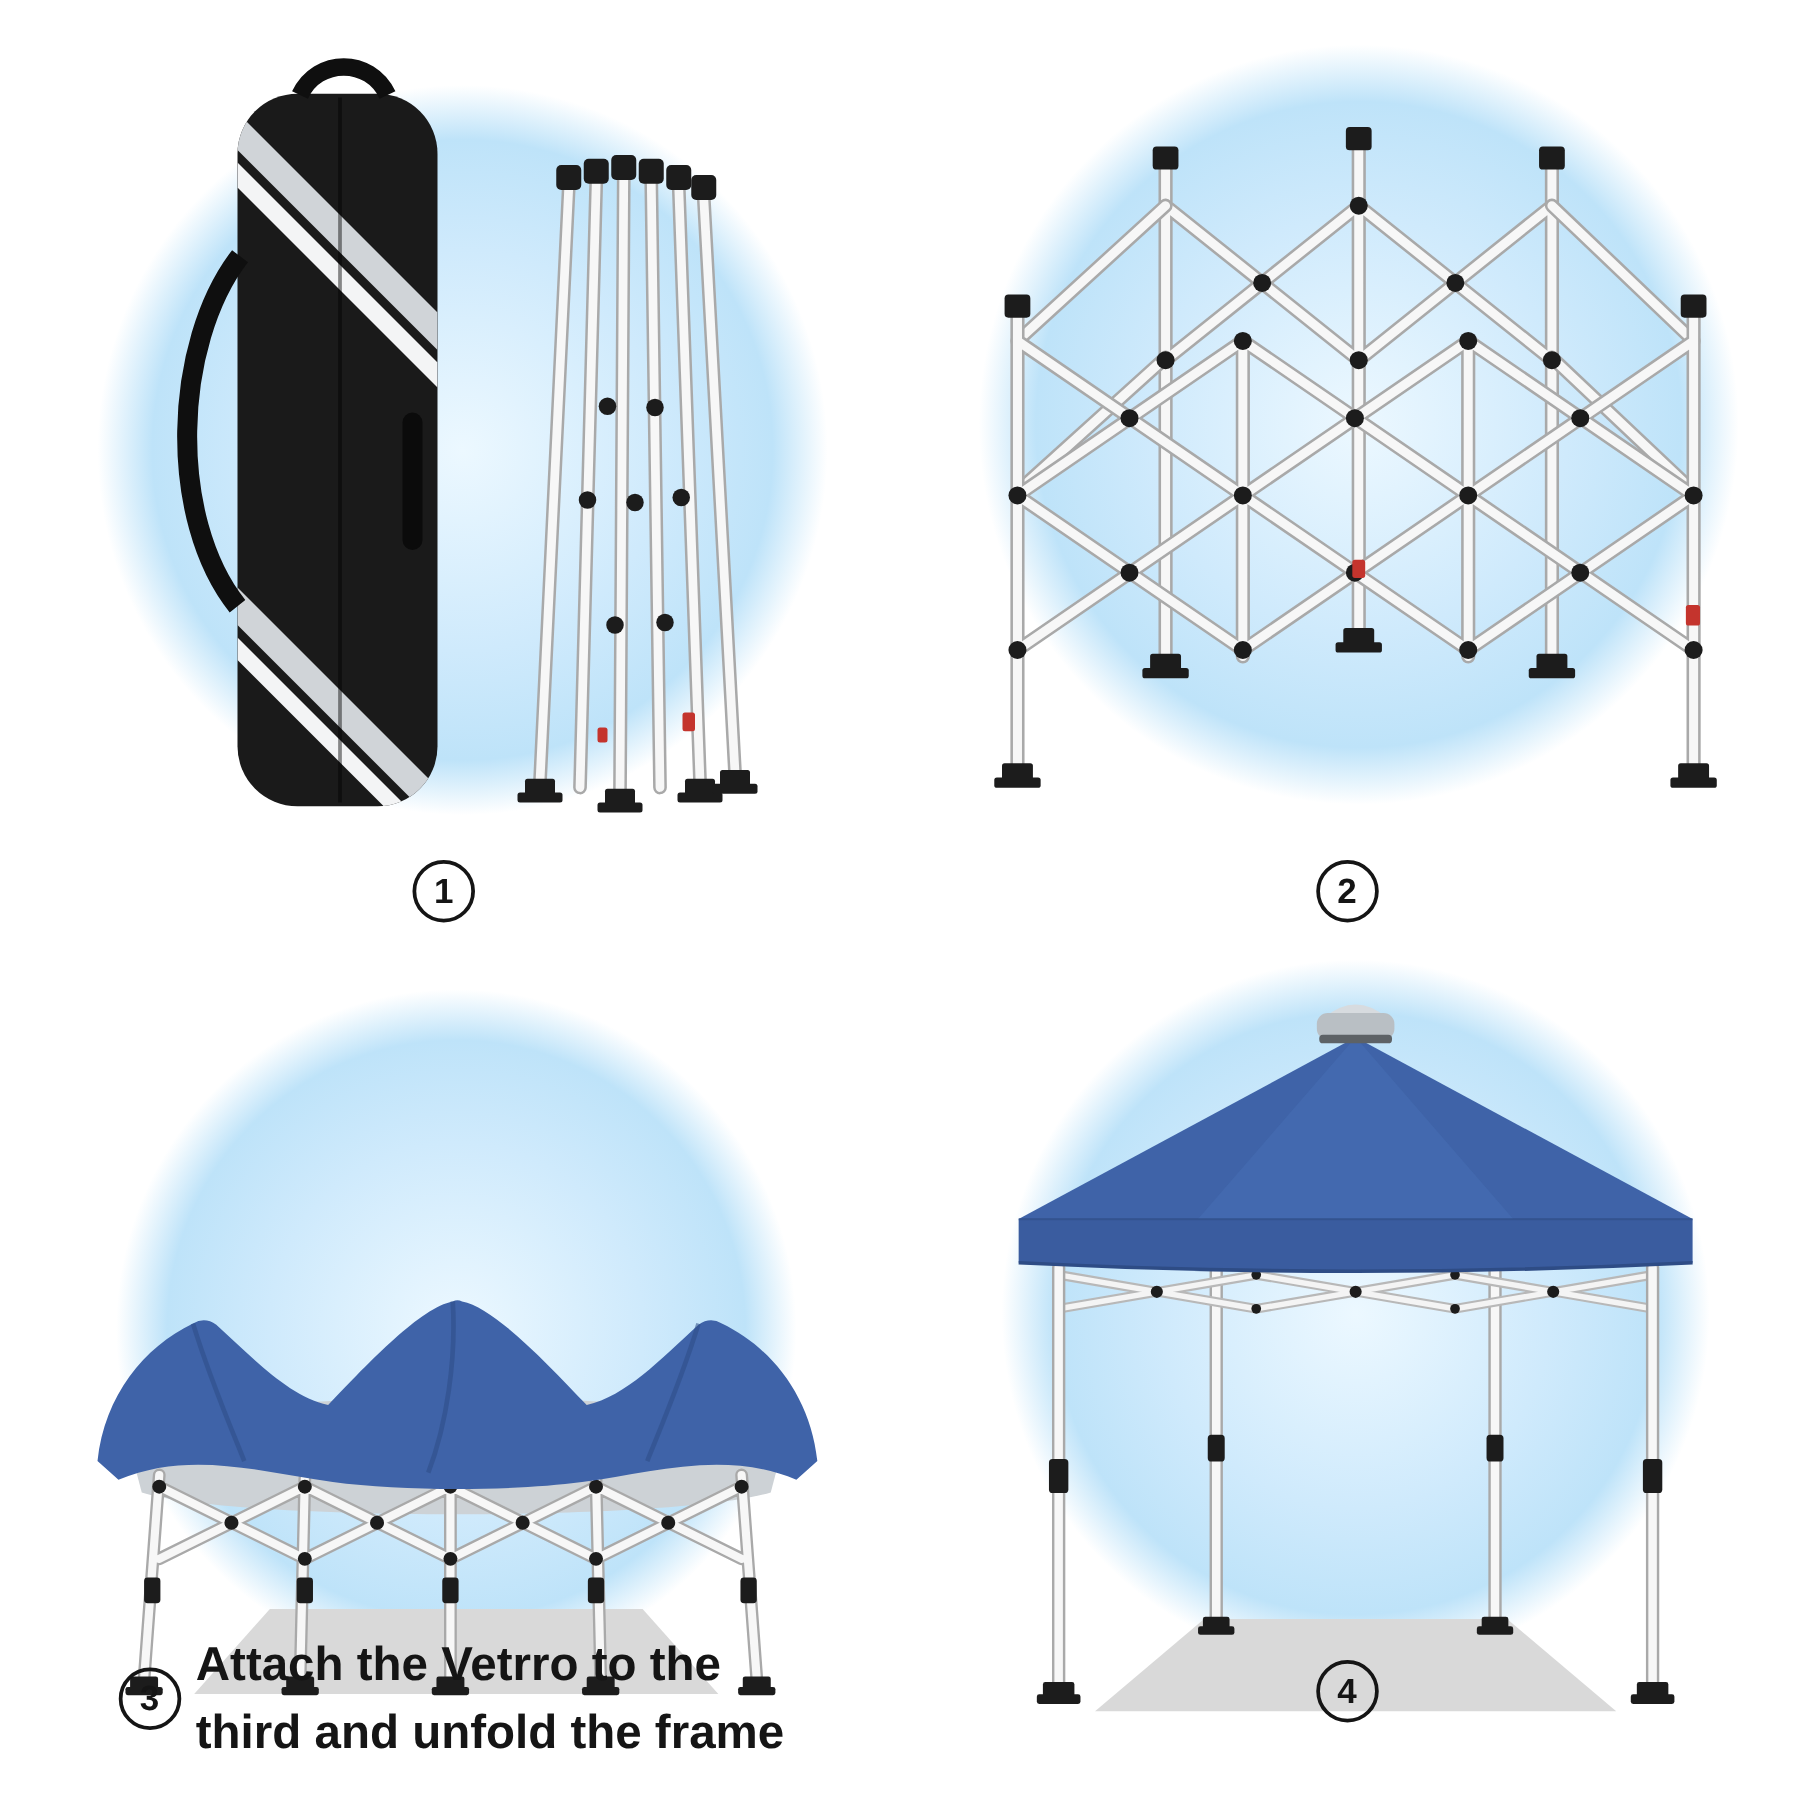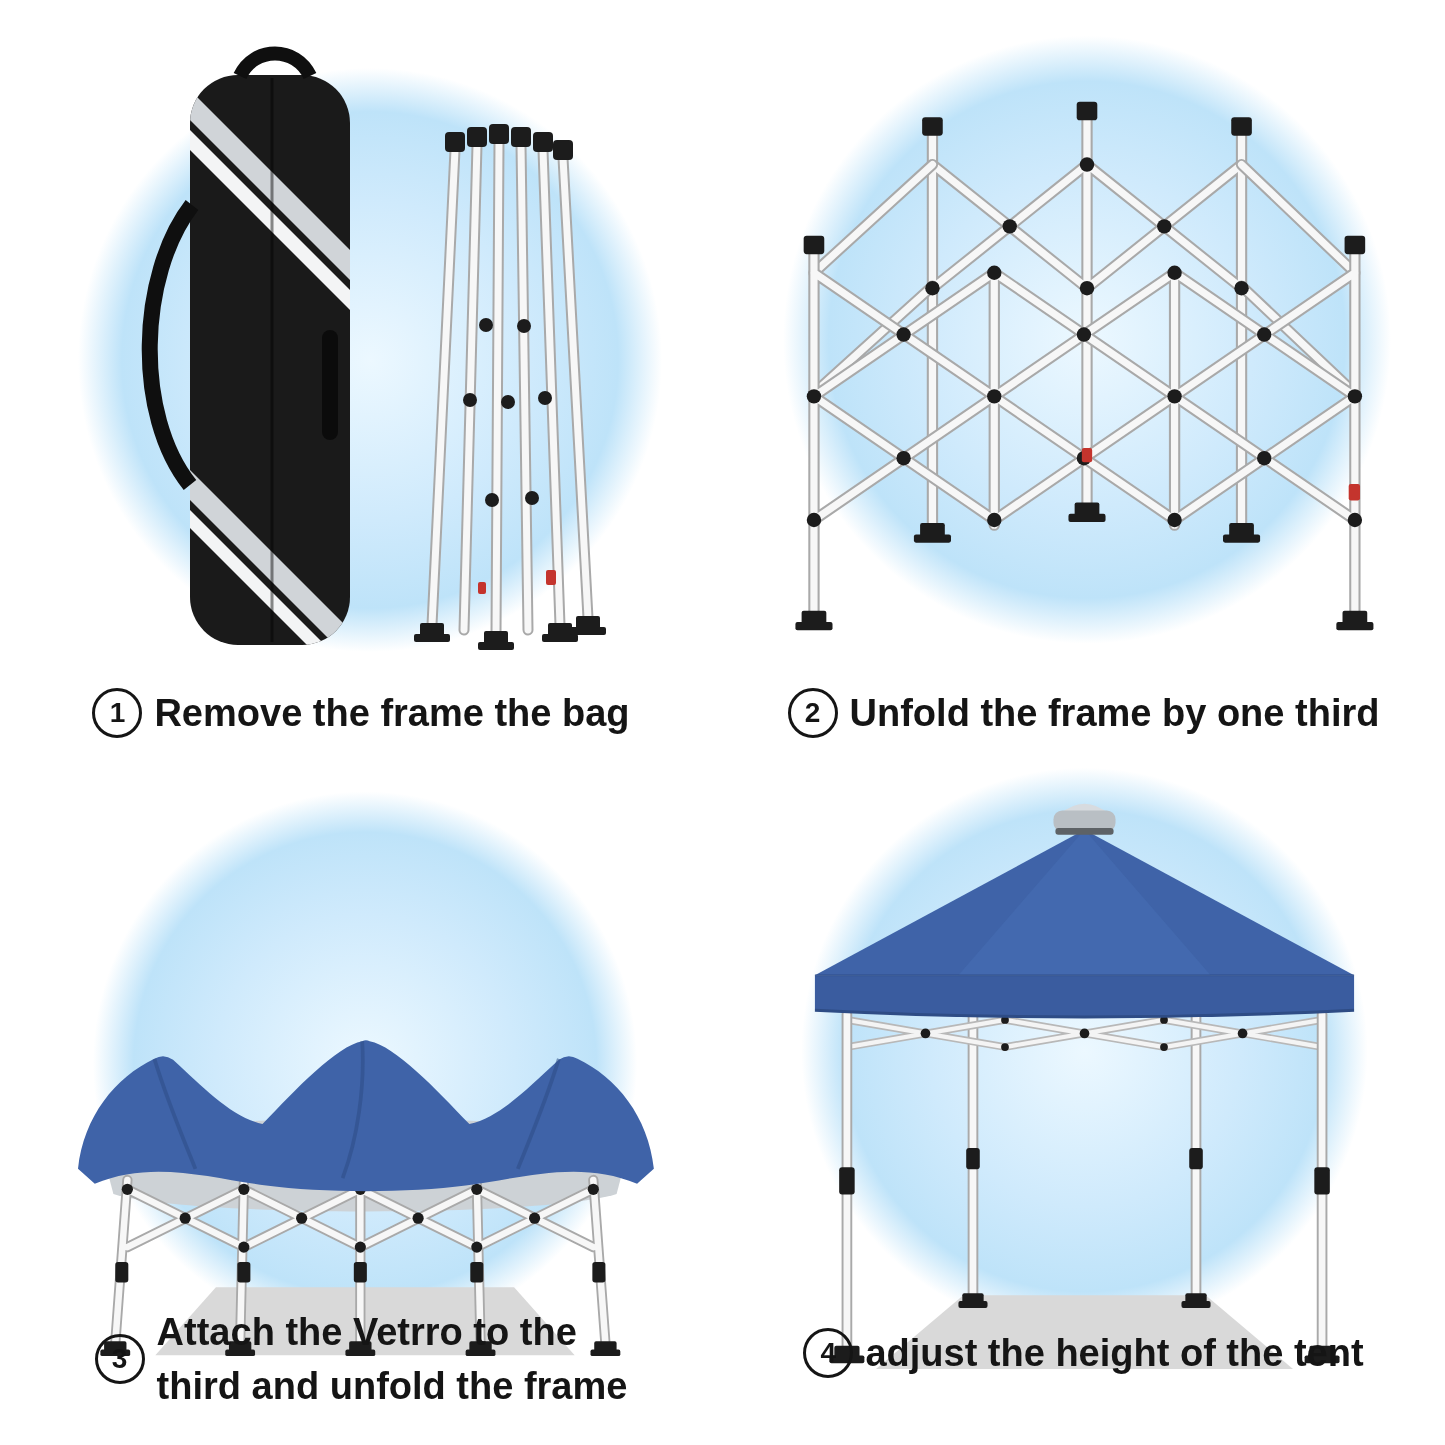--- a/index.html
+++ b/index.html
@@ -97,21 +97,20 @@
             <rect class="blk" x="438" y="612" width="36" height="8" rx="2"></rect>
           <rect class="blk" x="508" y="593" width="24" height="13" rx="2"></rect>
             <rect class="blk" x="502" y="604" width="36" height="8" rx="2"></rect>
           <rect class="blk" x="536" y="586" width="24" height="13" rx="2"></rect>
             <rect class="blk" x="530" y="597" width="36" height="8" rx="2"></rect>
         </g>
       </g>
     </svg>
     <div class="caption">
       <span class="num">1</span>
-      <span>Remove the frame the bag</span>
     </div>
   </section>
 
   <section class="quad q2">
     <svg class="illus" viewBox="0 0 660 660">
       <defs>
         <radialGradient id="halo2">
           <stop offset="0" stop-color="#ecf8ff"></stop>
           <stop offset="0.55" stop-color="#cfeafc"></stop>
           <stop offset="0.85" stop-color="#bee3f9"></stop>
@@ -173,21 +172,20 @@
             <rect class="blk" x="162" y="509" width="36" height="8" rx="2"></rect>
           <rect class="blk" x="318" y="478" width="24" height="13" rx="2"></rect>
             <rect class="blk" x="312" y="489" width="36" height="8" rx="2"></rect>
           <rect class="blk" x="468" y="498" width="24" height="13" rx="2"></rect>
             <rect class="blk" x="462" y="509" width="36" height="8" rx="2"></rect>
         </g>
       </g>
     </svg>
     <div class="caption">
       <span class="num">2</span>
-      <span>Unfold the frame by one third</span>
     </div>
   </section>
 
   <section class="quad q3">
     <svg class="illus" viewBox="0 0 660 660">
       <defs>
         <radialGradient id="halo3">
           <stop offset="0" stop-color="#ecf8ff"></stop>
           <stop offset="0.55" stop-color="#cfeafc"></stop>
           <stop offset="0.85" stop-color="#bee3f9"></stop>
@@ -303,17 +301,16 @@
         <path d="M52 258 Q 330 272, 608 258" stroke="#2e4c85" stroke-width="3" fill="none"></path>
         <g>
           <path d="M304 56 Q 330 34, 356 56 L356 62 L304 62 Z" fill="#d7dbdf"></path>
           <rect x="298" y="52" width="64" height="22" rx="9" fill="#b9bfc4"></rect>
           <rect x="300" y="70" width="60" height="7" rx="3" fill="#5d6266"></rect>
         </g>
       </g>
     </svg>
     <div class="caption">
       <span class="num">4</span>
-      <span>adjust the height of the tent</span>
     </div>
   </section>
 
 </div>
 
 </body></html>

